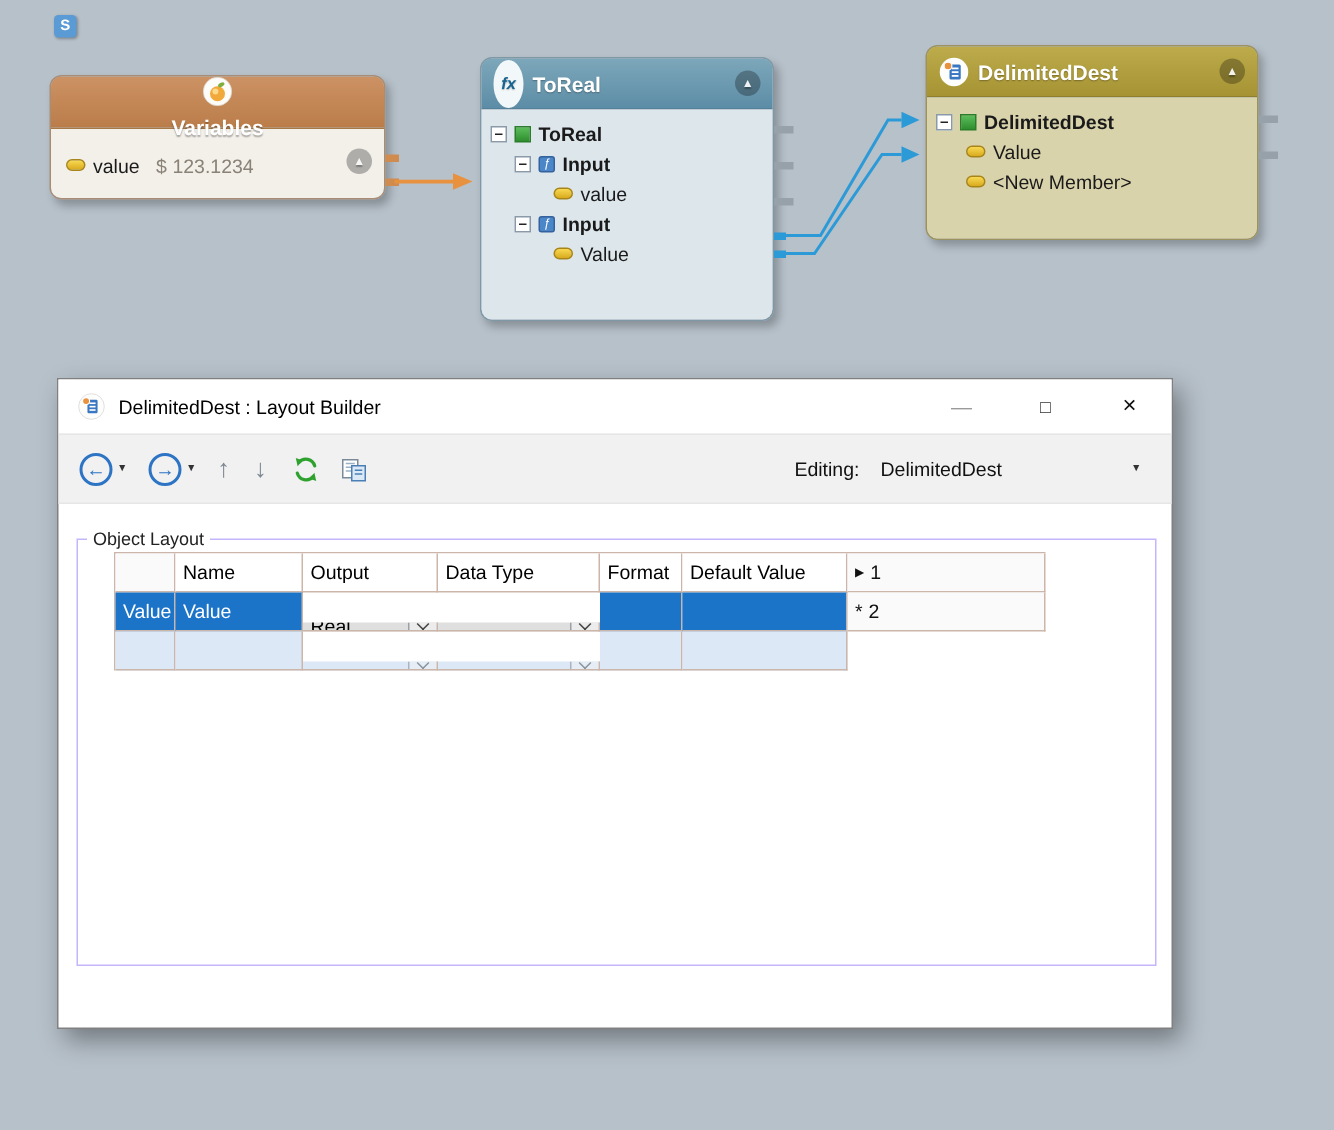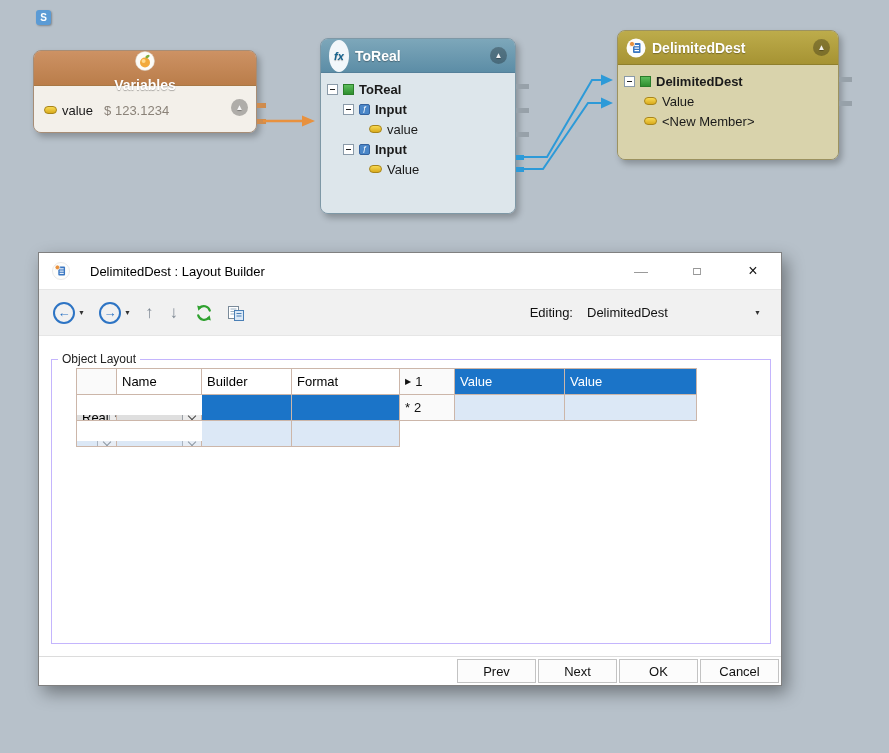--- a/index.html
+++ b/index.html
@@ -86,21 +86,21 @@
 
   .connections{position:absolute;left:0;top:0;z-index:3;pointer-events:none;}
 
   
   .dialog{
     position:absolute;left:38px;top:252px;width:744px;height:434px;background:#fff;
     border:1px solid #808080;box-shadow:5px 7px 16px rgba(0,0,0,.38);z-index:10;
   }
   .titlebar{height:36px;display:flex;align-items:center;padding-left:13px;background:#fff;}
   .dlg-icon{width:18px;height:18px;display:inline-flex;flex:none;}
-  .dlg-title{margin-left:20px;font-size:13px;color:#000;}
+  .dlg-title{margin-left:9px;font-size:13px;color:#000;}
   .win-controls{margin-left:auto;display:flex;height:36px;}
   .win-btn{width:56px;height:36px;display:flex;align-items:center;justify-content:center;font-size:13px;}
   .win-btn.min span{color:#9a9a9a;font-size:14px;}
   .win-btn.max span{color:#333;font-size:12px;}
   .win-btn.close span{color:#111;font-size:16px;}
 
   .toolbar{
     height:47px;background:#f1f1f1;border-top:1px solid #e6e6e6;border-bottom:1px solid #e6e6e6;
     display:flex;align-items:center;padding:0 14px;
   }
@@ -355,22 +355,24 @@
     </div>
   </div>
 
   <div class="groupbox">
     <span class="groupbox-label">Object Layout</span>
 
     <div class="grid">
 
       <div class="gh" style="background:#fafafa"></div>
       <div class="gh">Name</div>
-      <div class="gh">Builder</div>
+      <div class="gh">Output</div>
+      <div class="gh">Data Type</div>
       <div class="gh">Format</div>
+      <div class="gh">Default Value</div>
 
       <div class="grh">
         <span class="row-marker">▶</span>
         <span>1</span>
       </div>
       <div class="cell sel">Value</div>
       <div class="cell sel">Value</div>
       <div class="cell combo r1">
         <span class="combo-text">Real</span>
         <span class="combo-btn">
@@ -402,20 +404,14 @@
         <span class="combo-text"></span>
         <span class="combo-btn">
             <i class="chev"></i>
           </span>
       </div>
       <div class="cell new"></div>
       <div class="cell new"></div>
     </div>
   </div>
 
-  <div class="footer">
-    <button class="btn">Prev</button>
-    <button class="btn">Next</button>
-    <button class="btn">OK</button>
-    <button class="btn">Cancel</button>
-  </div>
 
 </div>
 
 </body></html>

